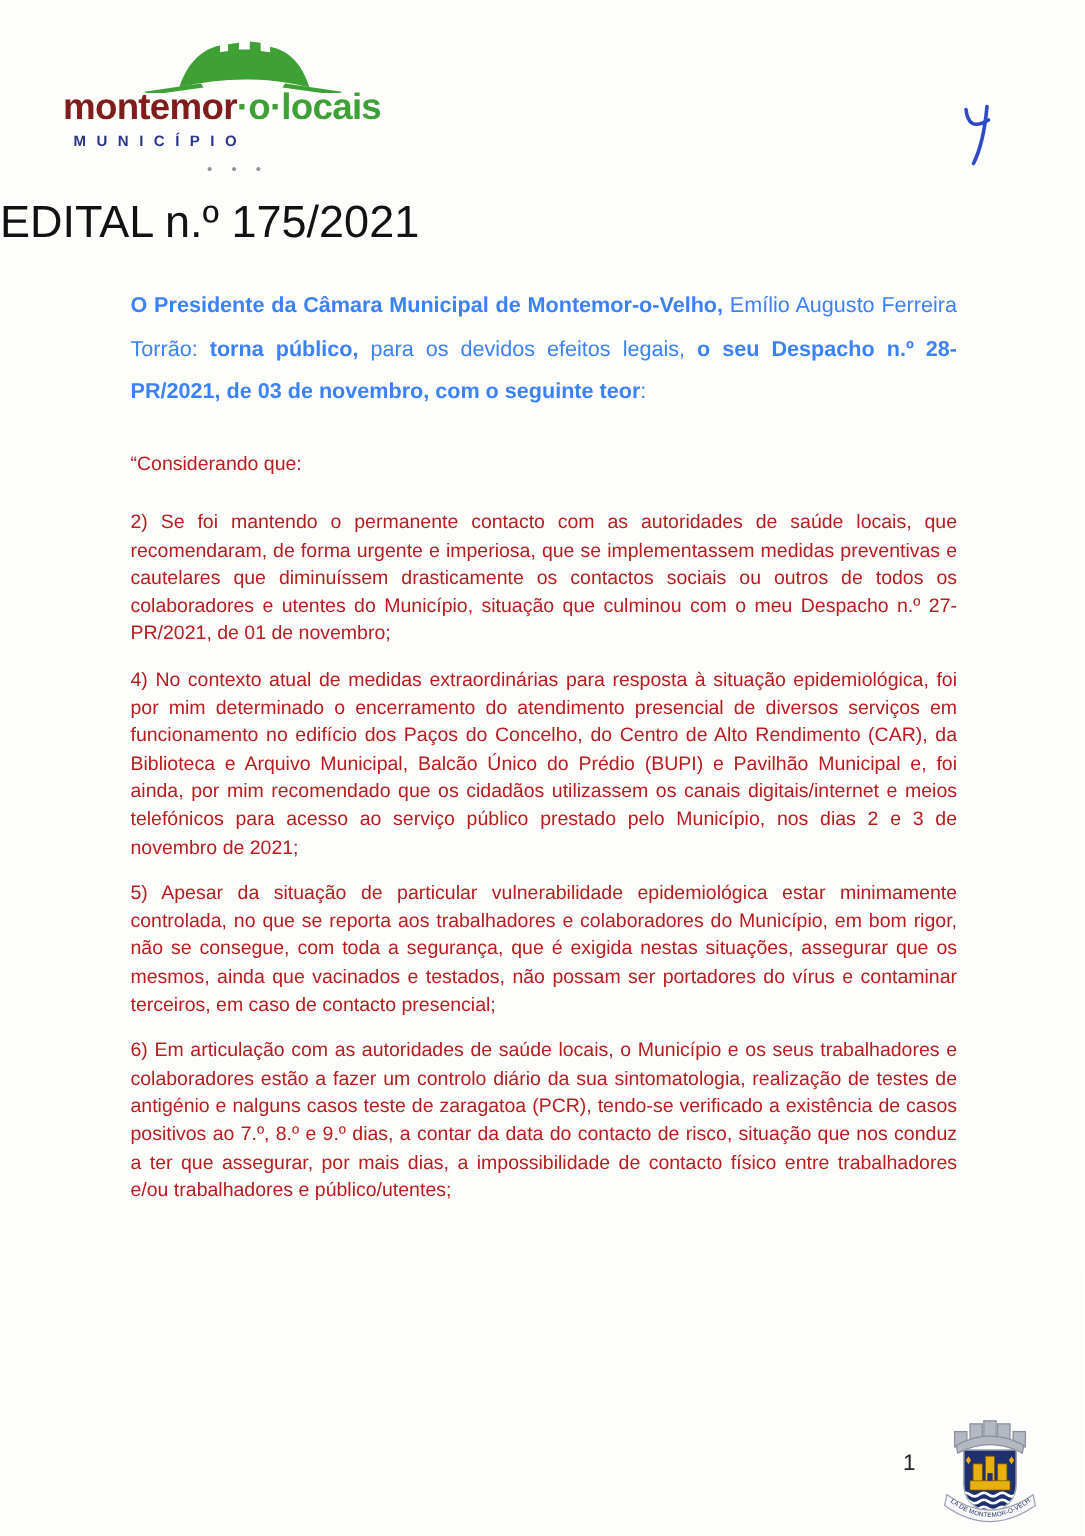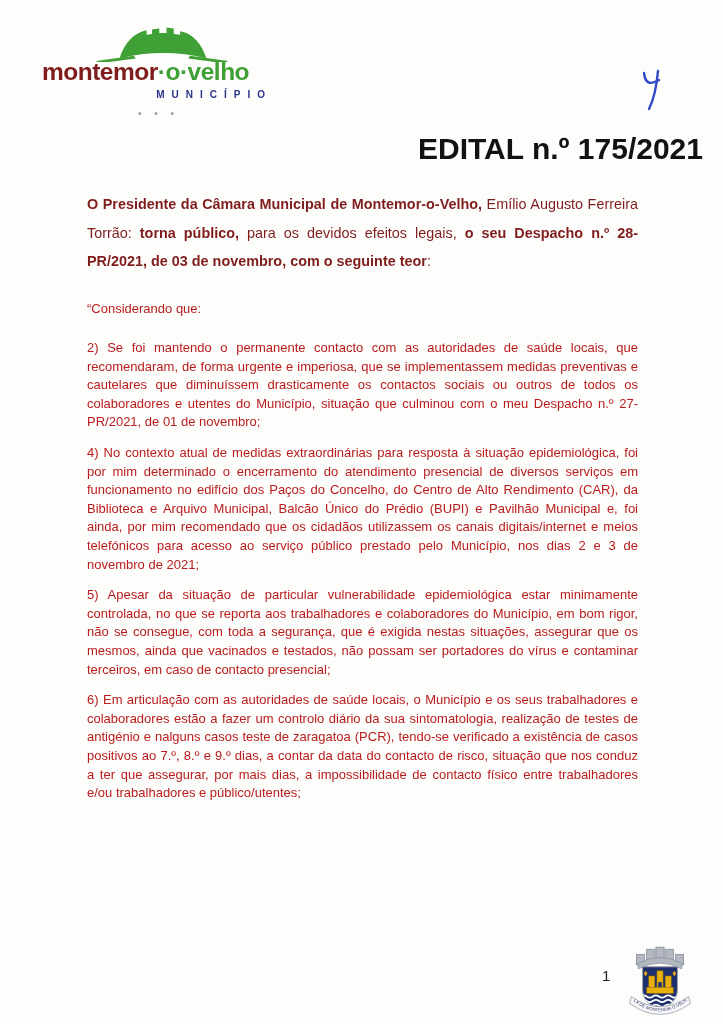--- a/index.html
+++ b/index.html
@@ -13,40 +13,40 @@
   
   .logo { position:absolute; left:42px; top:24px; width:230px; }
   .logo-castle { display:block; margin-left:50px; }
   .logo-wordmark {
     margin-top:-2px; white-space:nowrap; line-height:1;
     font-weight:bold; font-size:24.5px; letter-spacing:-0.5px;
   }
   .logo-blue  { color:#7f1d1d; }
   .logo-green { color:#3fa135; }
   .logo-subtitle {
-    margin-top:4px; text-align:right;
+    margin-top:4px; text-align:left;
     font-size:10px; font-weight:bold; color:#2b3588;
     letter-spacing:7px; text-indent:7px;
   }
   .logo-dots {
     position:absolute; left:138px; top:108px;
     font-size:10px; letter-spacing:5px; color:#8d979c;
   }
   .handwritten-mark { position:absolute; left:636px; top:66px; }
 
   
   .title {
     position:absolute; top:132px; left:0; right:20px;
-    text-align:right; font-size:30px; font-weight:bold; color:#121212;
+    text-align:left; font-size:30px; font-weight:normal; color:#121212;
     letter-spacing:0;
   }
 
   
   .body-text { position:absolute; left:87px; right:85px; top:190px; text-align:justify; }
-  .intro { font-size:14.4px; line-height:28.5px; margin-bottom:24px; color:#7f1d1d; }
+  .intro { font-size:14.4px; line-height:28.5px; margin-bottom:24px; color:#3b82f6; }
   .intro .b { font-weight:bold; }
   .para {
     font-size:13px; line-height:18.6px;
     margin-bottom:12px; color:#b91c1c;
   }
   .para.quote { margin-bottom:21px; }
 
   
   .page-number { position:absolute; left:602px; top:967px; font-size:15px; color:#222; }
   .crest { position:absolute; left:627px; top:939px; }
@@ -55,21 +55,21 @@
 <body>
 
 <div class="page">
 
   <div class="logo">
     <svg class="logo-castle" width="140" height="38" viewBox="0 0 150 42">
       <path fill="#3fa135" d="M28,38 C34,20 44,10 58,7 L58,12 L64,11 L64,6 L72,5 L72,10 L80,10 L80,4 L88,5 L88,11 L95,12 L95,8 C110,11 119,22 124,38 C93,30 60,30 28,38 Z"></path>
       <path fill="#3fa135" d="M2,41 L44,35 L46,38 L6,43.5 Z"></path>
       <path fill="#3fa135" d="M106,35 L148,41 L144,43.5 L104,38 Z"></path>
     </svg>
-    <div class="logo-wordmark"><span class="logo-blue">montemor</span><span class="logo-green">·o·velho</span></div>
+    <div class="logo-wordmark"><span class="logo-blue">montemor</span><span class="logo-green">·o·locais</span></div>
     <div class="logo-subtitle">MUNICÍPIO</div>
   </div>
   <div class="logo-dots">• • •</div>
 
   <svg class="handwritten-mark" width="32" height="48" viewBox="0 0 32 48" aria-label="4">
     <g stroke="#2f49c8" stroke-width="2.4" fill="none" stroke-linecap="round">
       <path d="M8,7 C9,16 13,20 23,14"></path>
       <path d="M22,5 C21,16 19,31 13,43"></path>
     </g>
   </svg>

